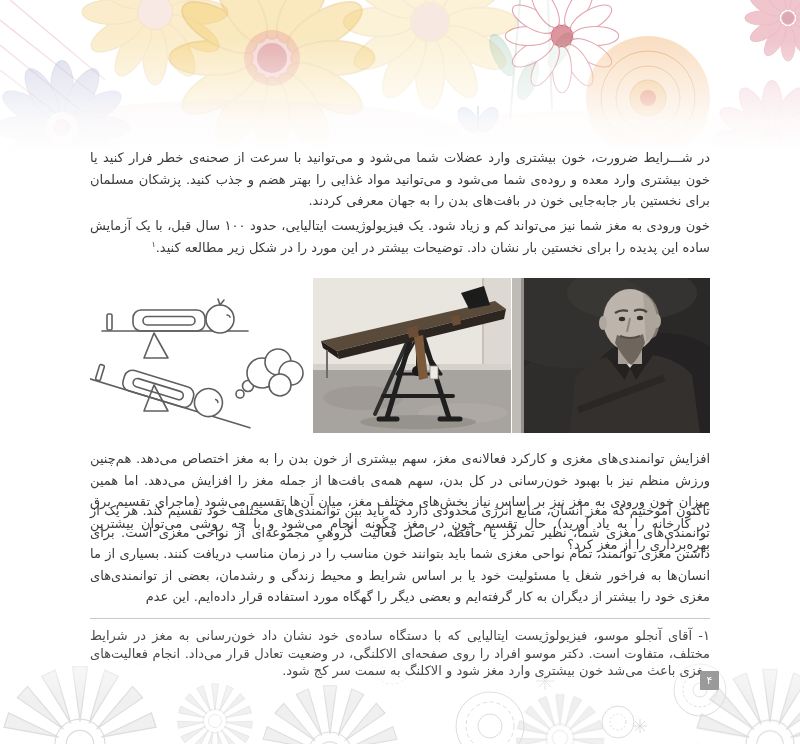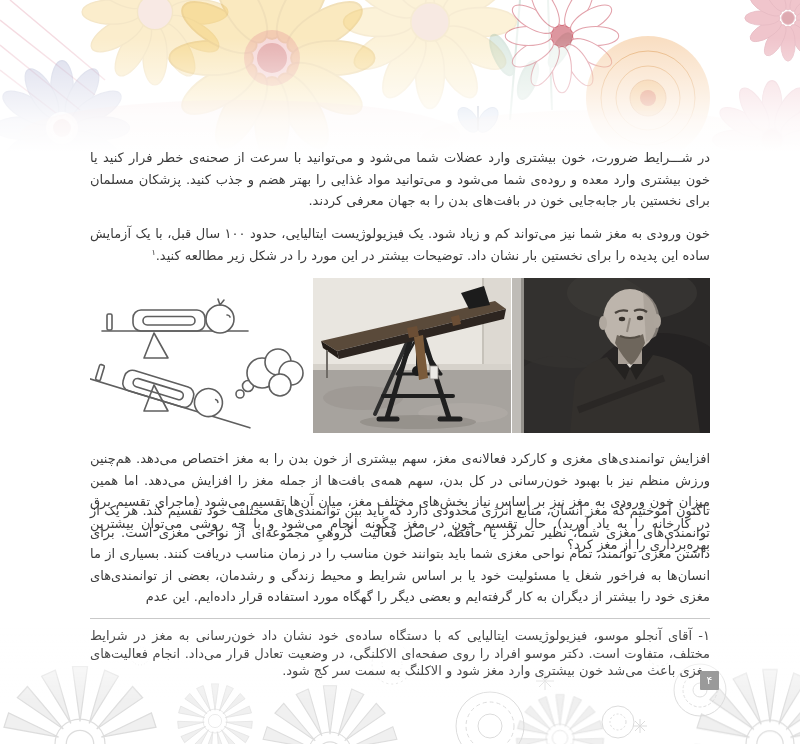--- a/index.html
+++ b/index.html
@@ -15,21 +15,21 @@
     background:linear-gradient(to bottom, rgba(255,255,255,0) 25%, rgba(255,255,255,.85) 80%, #fff 100%);}
   .fade-bottom{position:absolute; bottom:0; left:0; width:800px; height:118px;
     background:linear-gradient(to top, rgba(255,255,255,0) 35%, rgba(255,255,255,.85) 85%, #fff 100%);}
   
   .textcol{position:absolute; left:90px; width:620px; direction:rtl; z-index:3;}
   .para{
     margin:0; text-align:justify; font-size:13px; line-height:21.5px;
     color:#3b3b3b; letter-spacing:0;
   }
   .para sup{font-size:8px; line-height:0;}
-  .p1{top:147px;} .p2{top:215px;margin-top:8px;} .p3{top:448px;} .p4{top:500px;}
+  .p1{top:147px;} .p2{top:215px;} .p3{top:448px;} .p4{top:500px;}
   .pos{position:absolute; left:0; right:0;}
   
   .figures{
     position:absolute; top:278px; left:90px; width:620px; height:155px;
     display:flex; direction:ltr; z-index:2;
   }
   .fig-draw{width:221px; height:155px; background:#fff;}
   .fig-photo{width:198px; height:155px; margin-left:2px;}
   .fig-portrait{width:198px; height:155px; margin-left:1px;}
   .fig-draw svg,.fig-photo svg,.fig-portrait svg{display:block;}

